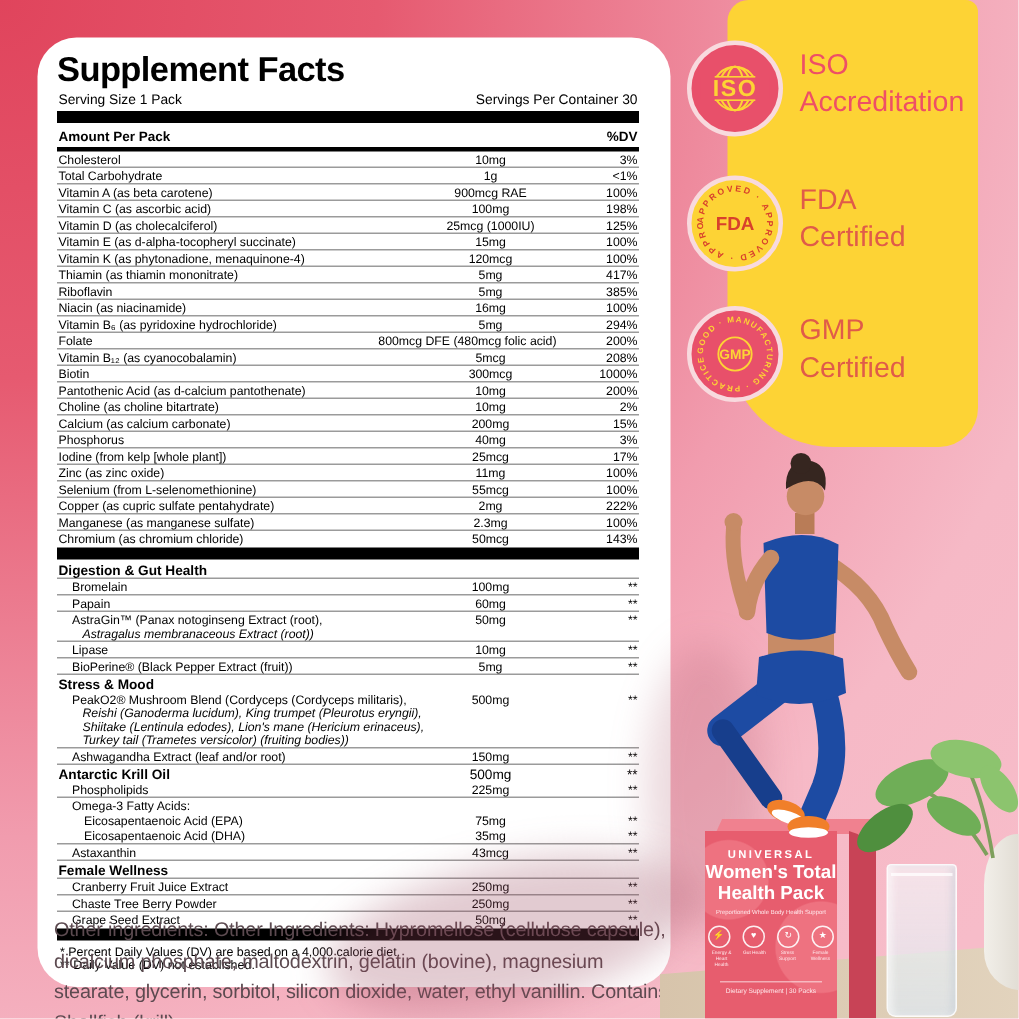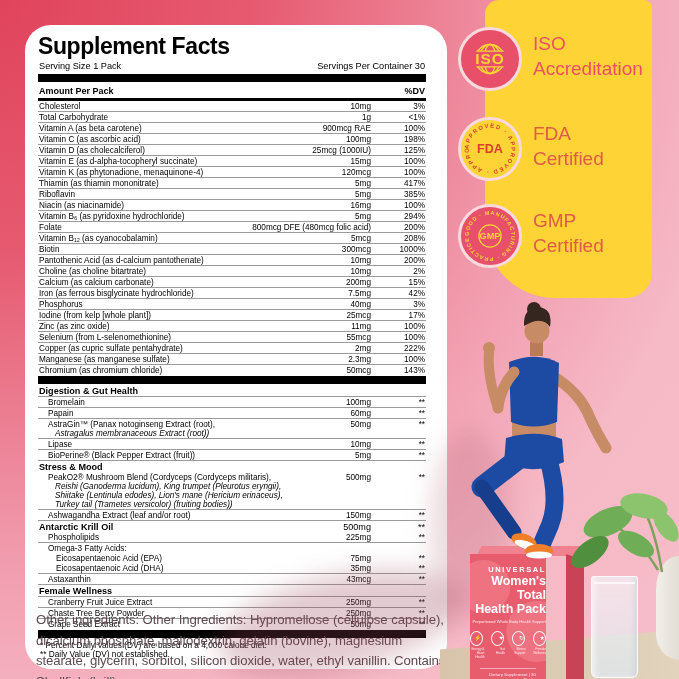--- a/index.html
+++ b/index.html
@@ -15,40 +15,40 @@
   }
   .sf-title{font-size:23px;font-weight:700;letter-spacing:-.4px;line-height:26px;}
   .serving{display:flex;justify-content:space-between;font-size:9.2px;margin:2px 1px 3px 1px;}
   .tbar{height:8px;background:#000;margin:1px 0;}
   .thead{display:flex;justify-content:space-between;font-weight:700;font-size:9px;padding:2.5px 1px;border-bottom:3px solid #000000;}
   .trow{display:flex;align-items:flex-start;font-size:8.2px;line-height:9px;border-top:1px solid #9b9b9b;padding:.5px 1px;}
   .trow.nosep{border-top:none;}
   .trow.sec{font-weight:700;font-size:9.1px;line-height:10px;}
   .trow .nm{flex:1;}
   .trow .nm .cont{font-weight:400;padding-left:7px;font-style:italic;}
-  .trow .amt{min-width:88px;text-align:right;white-space:nowrap;font-weight:400;}
+  .trow .amt{min-width:88px;text-align:center;white-space:nowrap;font-weight:400;}
   .trow .dv{width:54px;text-align:right;font-weight:400;}
   .trow.ind1 .nm{padding-left:9px;}
   .trow.ind2 .nm{padding-left:17px;}
   .footnotes{font-size:8.3px;line-height:9.6px;margin-top:2.5px;padding-left:2px;}
   
   .other-ing{position:absolute;left:36px;top:610px;width:414px;font-size:13.2px;line-height:20.5px;color:#5c4a50;letter-spacing:-.1px;}
   
   .yellow-band{position:absolute;left:485px;top:0;width:167px;height:298px;background:#fdd335;border-radius:14px 8px 26px 70px;}
   .badge{position:absolute;left:458px;}
   .badge-circle{width:58px;height:58px;border-radius:50%;border:3px solid #f8dade;box-sizing:content-box;overflow:hidden;}
   .badge-label{position:absolute;left:75px;top:4px;width:130px;font-size:19px;line-height:25px;font-weight:500;}
   
   .shadow-blob{position:absolute;border-radius:50%;filter:blur(12px);}
   .floor{position:absolute;left:440px;top:628px;width:239px;height:51px;background:linear-gradient(90deg,#d7c4ab,#e2d3bd);clip-path:polygon(0 42%,100% 4%,100% 100%,0 100%);}
   .box-top{position:absolute;left:470px;top:546px;width:114px;height:10px;background:#f0818f;clip-path:polygon(6% 100%,94% 100%,100% 0,10% 0);}
-  .box-front{position:absolute;left:470px;top:554px;width:76px;height:125px;background:
+  .box-front{position:absolute;left:470px;top:554px;width:88px;height:125px;background:
       radial-gradient(circle at 18% 26%,#ee7280 0 26px,rgba(0,0,0,0) 27px),
       radial-gradient(circle at 88% 62%,#ee7280 0 30px,rgba(0,0,0,0) 31px),
-      #e75d6e;color:#fff;text-align:right;}
+      #e75d6e;color:#fff;text-align:center;}
   .box-side{position:absolute;left:566px;top:554px;width:18px;height:125px;background:#c84356;clip-path:polygon(0 0,100% 5%,100% 100%,0 100%);}
   .box-brand{font-size:7.5px;letter-spacing:1.6px;font-weight:700;margin-top:11px;}
   .box-title{font-size:12.5px;font-weight:700;line-height:14px;}
   .box-sub{font-size:4px;margin-top:3px;color:#ffe9ec;}
   .box-icons{display:flex;justify-content:center;gap:8px;margin-top:7px;}
   .box-icon{width:13px;height:13px;border-radius:50%;border:1px solid rgba(255,255,255,.9);font-size:6px;line-height:13px;}
   .box-icon-labels{display:flex;justify-content:center;gap:6px;margin-top:2px;}
   .box-icon-label{width:16px;font-size:3.2px;line-height:3.8px;color:#ffe9ec;}
   .box-bottom{font-size:4.4px;margin-top:9px;color:#ffe9ec;border-top:.5px solid rgba(255,255,255,.5);padding-top:3px;margin-left:10px;margin-right:10px;}
   .glass{position:absolute;left:591px;top:576px;width:45px;height:100px;border-radius:3px 3px 6px 6px;
@@ -187,27 +187,20 @@
       </div>
       <div class="trow">
         <div class="nm">
           <div>Calcium (as calcium carbonate)</div>
         </div>
         <span class="amt">200mg</span>
         <span class="dv">15%</span>
       </div>
       <div class="trow">
         <div class="nm">
-          <div>Iron (as ferrous bisglycinate hydrochloride)</div>
-        </div>
-        <span class="amt">7.5mg</span>
-        <span class="dv">42%</span>
-      </div>
-      <div class="trow">
-        <div class="nm">
           <div>Phosphorus</div>
         </div>
         <span class="amt">40mg</span>
         <span class="dv">3%</span>
       </div>
       <div class="trow">
         <div class="nm">
           <div>Iodine (from kelp [whole plant])</div>
         </div>
         <span class="amt">25mcg</span>

